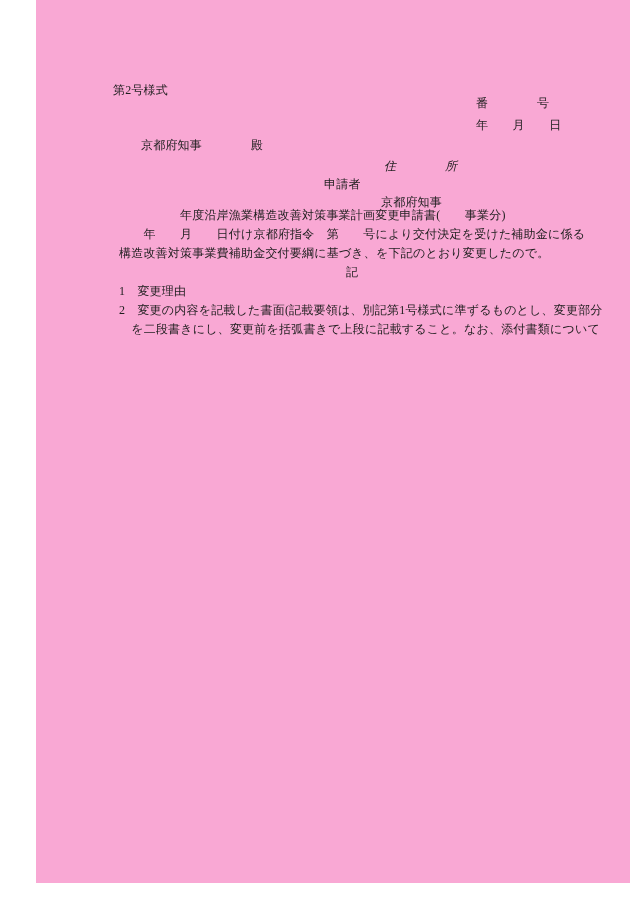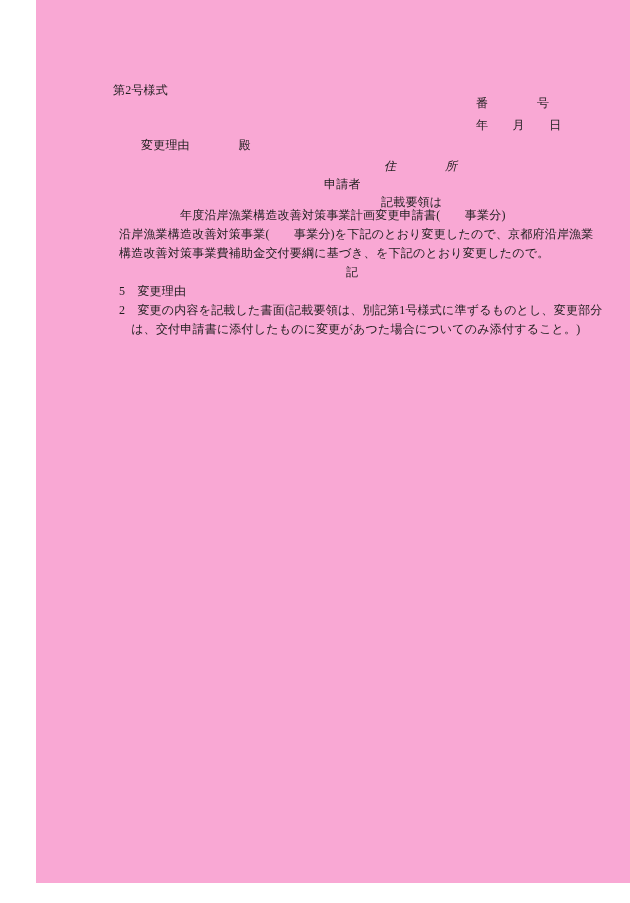--- a/index.html
+++ b/index.html
@@ -46,31 +46,31 @@
 <body>
 
 <div class="page">
 
   <div class="abs" style="left:77px; top:83px;">第2号様式</div>
 
   <div class="abs" style="left:440px; top:96px;">番　　　　号</div>
 
   <div class="abs" style="left:440px; top:118px;">年　　月　　日</div>
 
-  <div class="abs" style="left:105px; top:138px;">変更理由　　　　殿</div>
+  <div class="abs" style="left:105px; top:138px;">京都府知事　　　　殿</div>
 
   <div class="abs" style="left:348px; top:159px;font-style:italic;">住　　　　所</div>
 
   <div class="abs" style="left:288px; top:177px;">申請者</div>
 
-  <div class="abs" style="left:345px; top:195px;">記載要領は</div>
+  <div class="abs" style="left:345px; top:195px;">京都府知事</div>
 
   <div class="content">
     <div class="line">　　　　　年度沿岸漁業構造改善対策事業計画変更申請書(　　事業分)</div>
-    <div class="line">沿岸漁業構造改善対策事業(　　事業分)を下記のとおり変更したので、京都府沿岸漁業</div>
+    <div class="line">　　年　　月　　日付け京都府指令　第　　号により交付決定を受けた補助金に係る</div>
     <div class="line">構造改善対策事業費補助金交付要綱に基づき、を下記のとおり変更したので。</div>
     <div class="line heading-center">記</div>
-    <div class="line">5　変更理由</div>
+    <div class="line">1　変更理由</div>
     <div class="line">2　変更の内容を記載した書面(記載要領は、別記第1号様式に準ずるものとし、変更部分</div>
-    <div class="line">　は、交付申請書に添付したものに変更があつた場合についてのみ添付すること。)</div>
+    <div class="line">　を二段書きにし、変更前を括弧書きで上段に記載すること。なお、添付書類について</div>
   </div>
 
 </div>
 
 </body></html>

